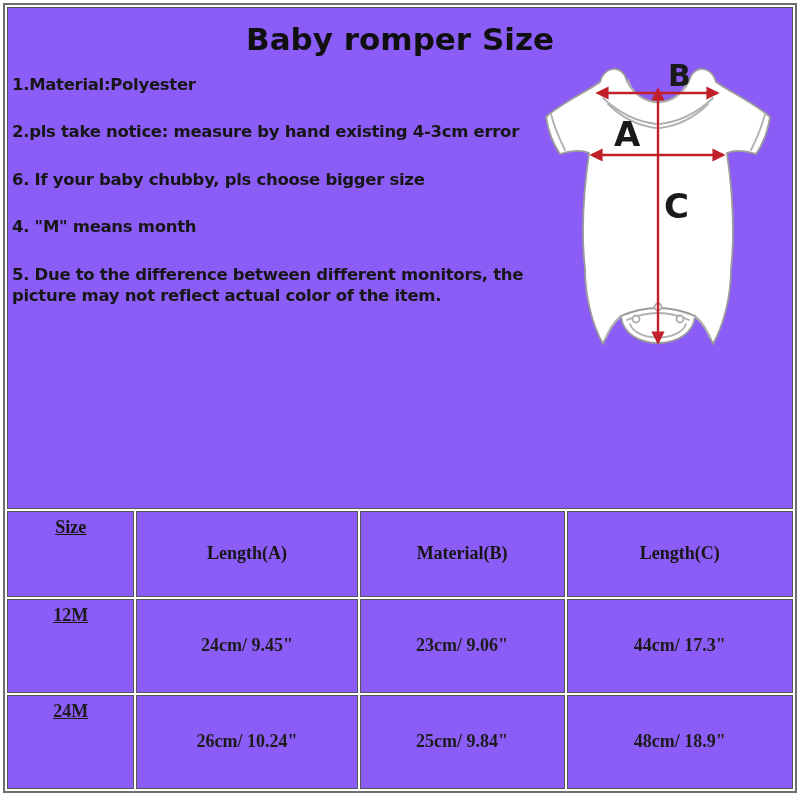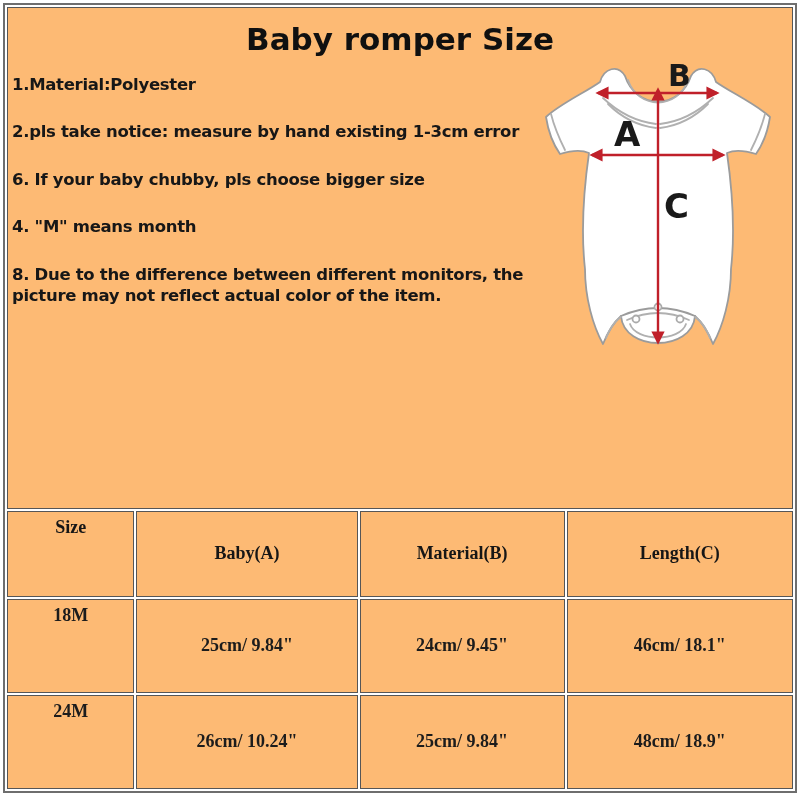--- a/index.html
+++ b/index.html
@@ -3,21 +3,21 @@
 <meta charset="utf-8">
 <style>
   html,body{margin:0;padding:0;background:#fff;}
   body{width:800px;height:800px;font-family:"DejaVu Sans",sans-serif;}
   .sheet{width:800px;height:800px;box-sizing:border-box;padding:3px;}
   table.main{
     width:794px;height:790px;
     border-collapse:separate;border-spacing:2px;
     border:2px solid #6e6e6e;background:#fff;table-layout:fixed;
   }
-  table.main td{border:1px solid #565656;background:#fdba74;overflow:hidden;}
+  table.main td{border:1px solid #565656;background:#8b5cf6;overflow:hidden;}
   td.top-cell{height:350px;vertical-align:top;position:relative;padding:0;}
   .page-title{
     margin:13px 0 0;text-align:center;
     font:bold 31px "DejaVu Sans",sans-serif;color:#101010;
   }
   .notes{margin:17px 0 0 4px;width:528px;}
   .notes p{
     margin:16px 0 26px;color:#171717;
     font:bold 16.5px/1.3 "DejaVu Sans",sans-serif;letter-spacing:-0.3px;
     white-space:nowrap;
@@ -27,44 +27,44 @@
   tr.hrow td{
     height:52px;font:bold 18px "Liberation Serif",serif;color:#161616;
     text-align:center;vertical-align:middle;
   }
   tr.drow td{
     height:58px;font:bold 18px "Liberation Serif",serif;color:#1c1c1c;
     text-align:center;vertical-align:middle;
   }
   td.size-col{
     color:#b02233;vertical-align:top !important;padding-top:5px;
-    font:bold 18px "Liberation Serif",serif;text-align:center;
+    font:bold 18px "Liberation Serif",serif;text-align:center;text-decoration:underline;
   }
 </style>
 </head>
 <body>
 
 <div class="sheet">
   <table class="main">
     <colgroup>
       <col style="width:126px">
         <col style="width:219px">
         <col style="width:203px">
         <col style="width:224px">
     </colgroup>
     <tbody>
         <tr>
       <td class="top-cell" colspan="4">
         <h1 class="page-title">Baby romper Size</h1>
         <div class="notes">
           <p>1.Material:Polyester</p>
-          <p>2.pls take notice: measure by hand existing 1-3cm error</p>
+          <p>2.pls take notice: measure by hand existing 4-3cm error</p>
           <p>6. If your baby chubby, pls choose bigger size</p>
           <p>4. "M" means month</p>
-          <p class="wrap">8. Due to the difference between different monitors, the picture may not reflect actual color of the item.</p>
+          <p class="wrap">5. Due to the difference between different monitors, the picture may not reflect actual color of the item.</p>
         </div>
 
         <svg class="diagram" viewBox="0 0 258 300">
           <defs>
             <marker id="ah" viewBox="0 0 10 10" refX="8" refY="5" markerWidth="5.5" markerHeight="5.5" orient="auto-start-reverse">
               <path d="M0,0 L10,5 L0,10 z" fill="#c0202a"></path>
             </marker>
           </defs>
 
           <g stroke="#9b9b9b" stroke-width="1.8" fill="none" stroke-linejoin="round" stroke-linecap="round">
@@ -104,30 +104,30 @@
             <text x="138" y="28" font-size="30">B</text>
             <text x="84" y="88" font-size="34">A</text>
             <text x="134" y="160" font-size="34">C</text>
           </g>
         </svg>
       </td>
     </tr>
 
     <tr class="hrow">
       <td class="size-col">Size</td>
-      <td>Baby(A)</td>
+      <td>Length(A)</td>
       <td>Material(B)</td>
       <td>Length(C)</td>
     </tr>
 
     <tr class="drow">
-      <td class="size-col">18M</td>
-      <td>25cm/ 9.84"</td>
+      <td class="size-col">12M</td>
       <td>24cm/ 9.45"</td>
-      <td>46cm/ 18.1"</td>
+      <td>23cm/ 9.06"</td>
+      <td>44cm/ 17.3"</td>
     </tr>
     <tr class="drow">
       <td class="size-col">24M</td>
       <td>26cm/ 10.24"</td>
       <td>25cm/ 9.84"</td>
       <td>48cm/ 18.9"</td>
     </tr>
   </tbody>
     </table>
 </div>

